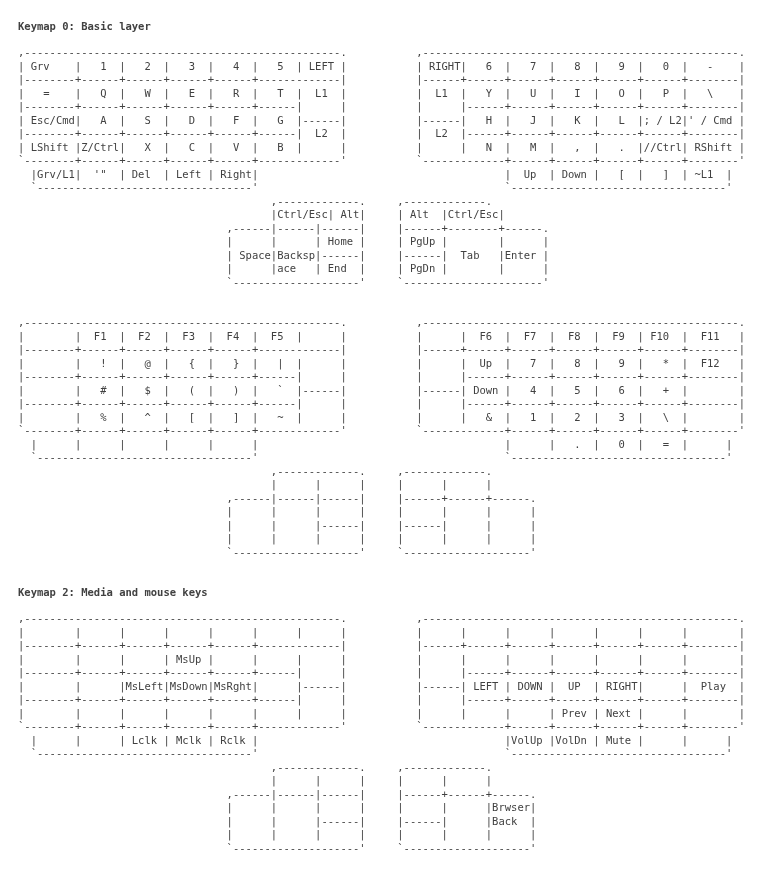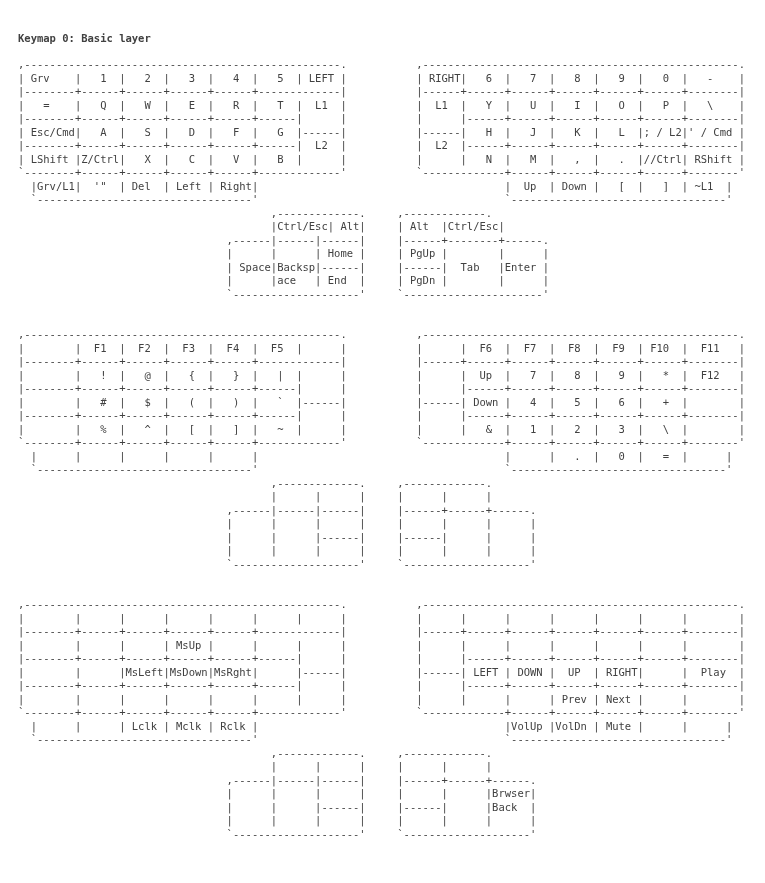--- a/index.html
+++ b/index.html
@@ -16,21 +16,21 @@
     font-family: "DejaVu Sans Mono", "Liberation Mono", monospace;
     color: #414141;
   }
   .keymap-section {
     margin: 0 0 27px 0;
   }
   .km-title {
     font-size: 10.5px;
     line-height: 13px;
     font-weight: bold;
-    margin: 16px 0 13px 0;
+    margin: 4px 0 13px 0;
     white-space: pre;
   }
   pre.km-art {
     margin: 0;
     font-family: inherit;
     font-size: 10.5px;
     line-height: 13.5px;
     white-space: pre;
     letter-spacing: 0;
   }
@@ -77,20 +77,21 @@
                                         ,-------------.     ,-------------.
                                         |      |      |     |      |      |
                                  ,------|------|------|     |------+------+------.
                                  |      |      |      |     |      |      |      |
                                  |      |      |------|     |------|      |      |
                                  |      |      |      |     |      |      |      |
                                  `--------------------'     `--------------------'</pre>
   </div>
 
   <div class="keymap-section">
+    <div class="km-title">Keymap 2: Media and mouse keys</div>
     <pre class="km-art">,--------------------------------------------------.           ,--------------------------------------------------.
 |        |      |      |      |      |      |      |           |      |      |      |      |      |      |        |
 |--------+------+------+------+------+-------------|           |------+------+------+------+------+------+--------|
 |        |      |      | MsUp |      |      |      |           |      |      |      |      |      |      |        |
 |--------+------+------+------+------+------|      |           |      |------+------+------+------+------+--------|
 |        |      |MsLeft|MsDown|MsRght|      |------|           |------| LEFT | DOWN |  UP  | RIGHT|      |  Play  |
 |--------+------+------+------+------+------|      |           |      |------+------+------+------+------+--------|
 |        |      |      |      |      |      |      |           |      |      |      | Prev | Next |      |        |
 `--------+------+------+------+------+-------------'           `-------------+------+------+------+------+--------'
   |      |      | Lclk | Mclk | Rclk |                                       |VolUp |VolDn | Mute |      |      |

